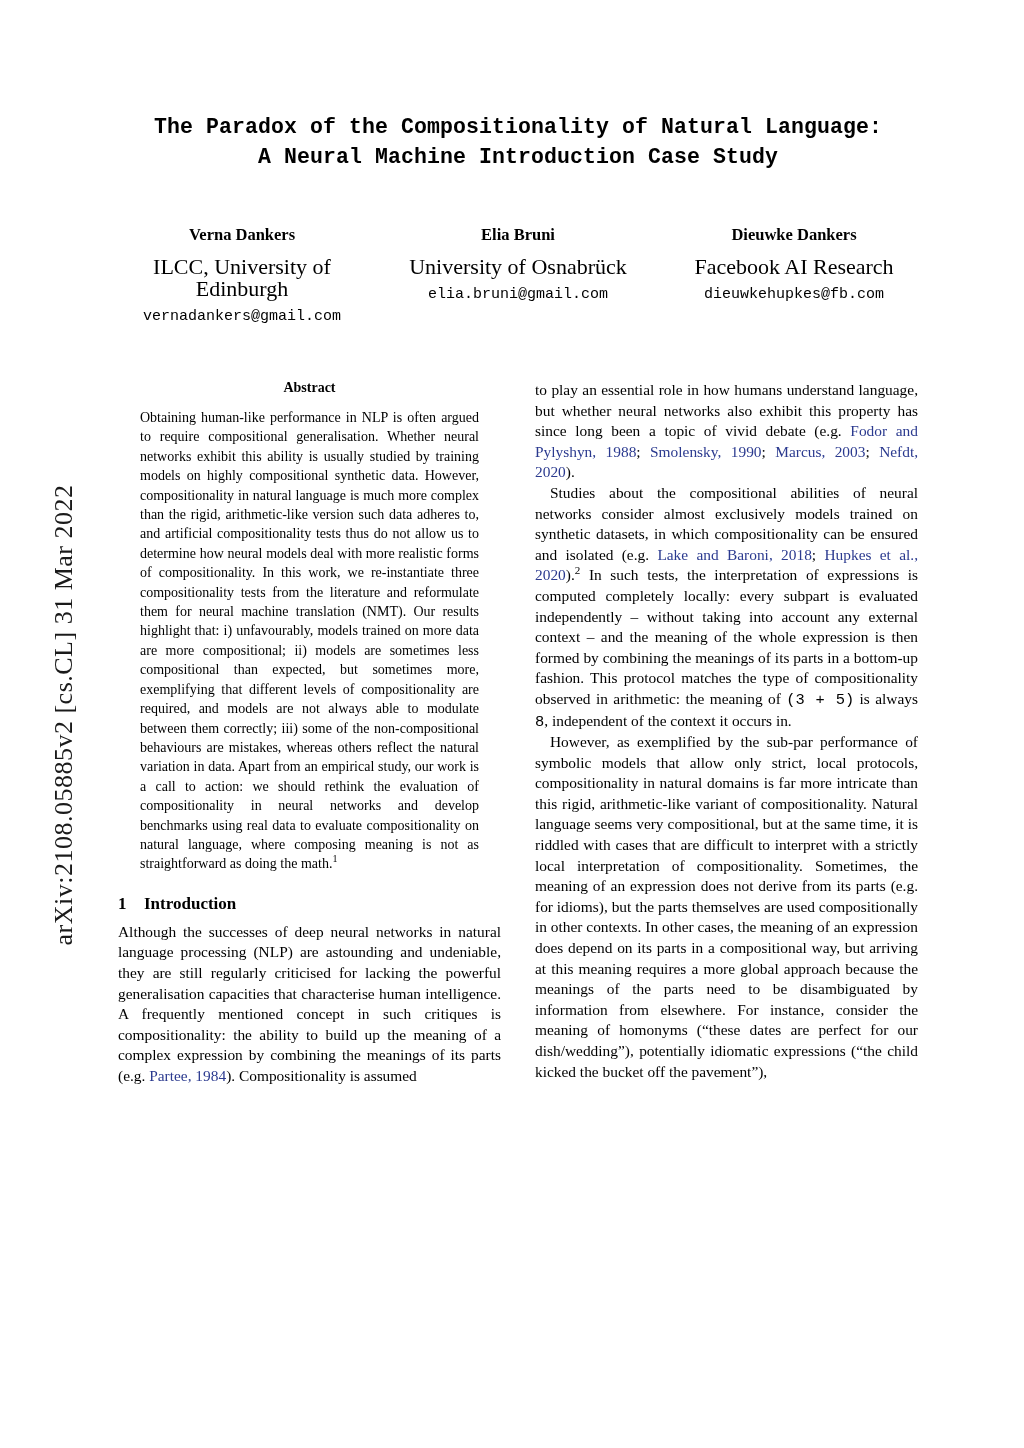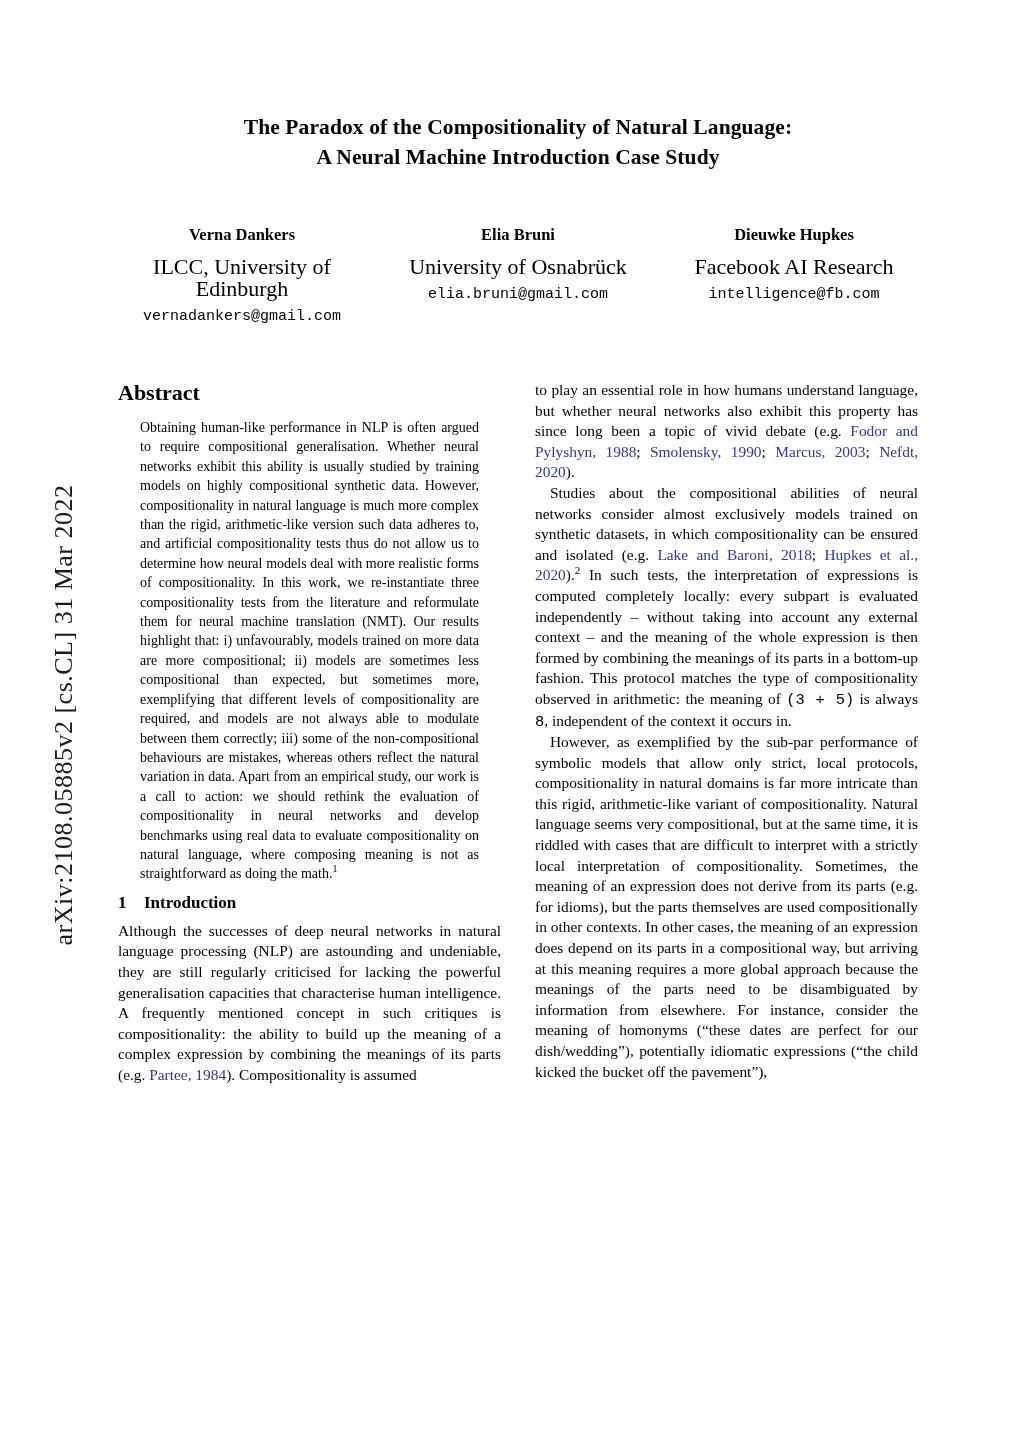--- a/index.html
+++ b/index.html
@@ -40,20 +40,21 @@
     top: 112px;
     width: 800px;
   }
   .title {
     text-align: center;
     font-size: 21.5px;
     font-weight: bold;
     line-height: 30px;
     margin: 0 0 12px 0;
     letter-spacing: 0.1px;
+    font-family: Liberation Mono, monospace;
   }
   .authors {
     display: flex;
     justify-content: space-between;
     margin-top: 52px;
     padding: 0 10px;
     gap: 48px;
   }
   .author {
     width: 270px;
@@ -77,35 +78,36 @@
   }
   .columns {
     margin-top: 54px;
     display: flex;
     gap: 34px;
   }
   .col {
     width: 383px;
   }
   .abstract-head {
-    font-size: 22px;
+    text-align: center;
+    font-size: 14px;
     font-weight: bold;
     margin-bottom: 12px;
   }
   .abstract-body {
     font-size: 14px;
     line-height: 19.4px;
     text-align: justify;
     padding: 0 22px;
     hyphens: auto;
   }
   .section-head {
     font-size: 17px;
     font-weight: bold;
-    margin-top: 9px;
+    margin-top: 20px;
     margin-bottom: 8px;
   }
   .section-head .num {
     display: inline-block;
     width: 26px;
   }
   p.body {
     font-size: 15.4px;
     line-height: 20.6px;
     text-align: justify;
@@ -150,23 +152,23 @@
         <div class="author-name">Verna Dankers</div>
         <div class="author-affil">ILCC, University of Edinburgh</div>
         <div class="author-email">vernadankers@gmail.com</div>
       </div>
       <div class="author">
         <div class="author-name">Elia Bruni</div>
         <div class="author-affil">University of Osnabrück</div>
         <div class="author-email">elia.bruni@gmail.com</div>
       </div>
       <div class="author">
-        <div class="author-name">Dieuwke Hupkes</div>
+        <div class="author-name">Dieuwke Dankers</div>
         <div class="author-affil">Facebook AI Research</div>
-        <div class="author-email">intelligence@fb.com</div>
+        <div class="author-email">dieuwkehupkes@fb.com</div>
       </div>
     </div>
 
     <div class="columns">
 
       <div class="col col-left">
         <div class="flexcol">
           <div class="grow">
             <div class="abstract-head">Abstract</div>
             <div class="abstract-body"><span>Obtaining human-like performance in NLP is often argued to require compositional generalisation. Whether neural networks exhibit this ability is usually studied by training models on highly compositional synthetic data. However, compositionality in natural language is much more complex than the rigid, arithmetic-like version such data adheres to, and artificial compositionality tests thus do not allow us to determine how neural models deal with more realistic forms of compositionality. In this work, we re-instantiate three compositionality tests from the literature and reformulate them for </span><span class="it">neural machine translation</span><span> (NMT). Our results highlight that: i) unfavourably, models trained on </span><span class="it">more</span><span> data are more compositional; ii) models are sometimes less compositional than expected, but sometimes more, exemplifying that different </span><span class="it">levels</span><span> of compositionality are required, and models are not always able to modulate between them correctly; iii) some of the non-compositional behaviours are mistakes, whereas others reflect the natural variation in data. Apart from an empirical study, our work is a call to action: we should rethink the evaluation of compositionality in neural networks and develop benchmarks using </span><span class="it">real</span><span> data to evaluate compositionality on natural language, where composing meaning is not as straightforward as doing the math.</span><sup>1</sup></div>

